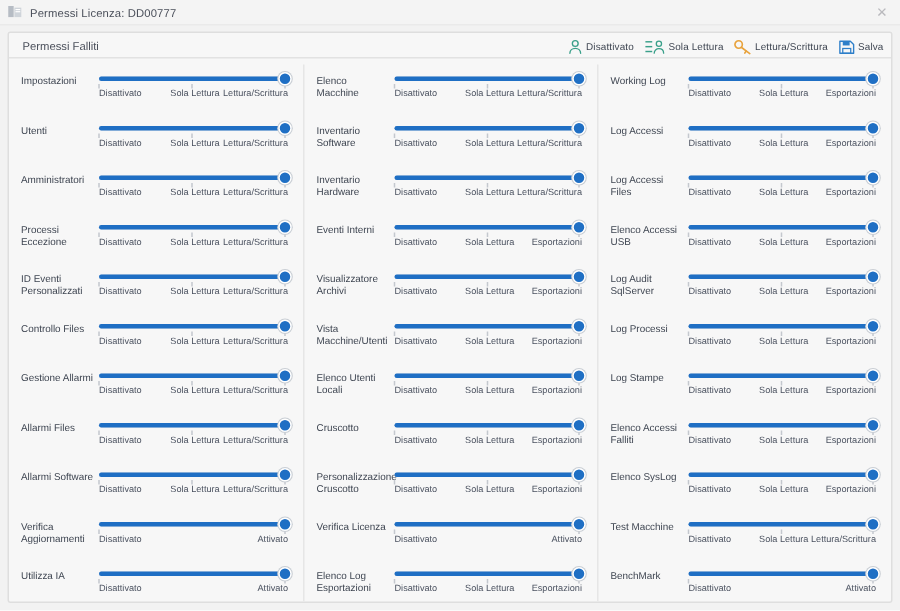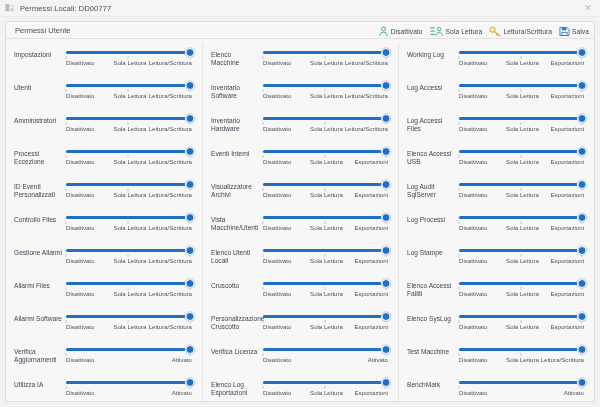--- a/index.html
+++ b/index.html
@@ -226,29 +226,29 @@
 
 <div class="window">
 
   <div class="titlebar">
     <svg class="app-icon" viewBox="0 0 10 10">
       <rect x="0.5" y="1" width="3.6" height="7.4" fill="#b6bcc4"></rect>
       <rect x="4.6" y="2.1" width="4.6" height="6.3" fill="#cfd4da"></rect>
       <rect x="5.3" y="3" width="3.2" height="0.8" fill="#ffffff"></rect>
       <rect x="5.3" y="4.4" width="3.2" height="0.8" fill="#ffffff"></rect>
     </svg>
-    <span class="title-text">Permessi Locali: DD00777</span>
+    <span class="title-text">Permessi Licenza: DD00777</span>
     <span class="spacer"></span>
     <span class="close-btn">✕</span>
   </div>
 
   <div class="panel">
 
     <div class="panel-header">
-      <span class="ph-title">Permessi Utente</span>
+      <span class="ph-title">Permessi Falliti</span>
     </div>
 
     <div class="toolbar">
 
       <div class="tb-btn">
         <svg class="tb-ico" width="11" height="11" viewBox="0 0 12 12">
           <circle cx="6" cy="3.3" r="2.1" fill="none" stroke="#3aa08a" stroke-width="1"></circle>
           <path d="M2.1 10.4c0-2.2 1.7-3.6 3.9-3.6s3.9 1.4 3.9 3.6" fill="none" stroke="#3aa08a" stroke-width="1" stroke-linecap="round"></path>
         </svg>
         <span class="tb-label">Disattivato</span>

